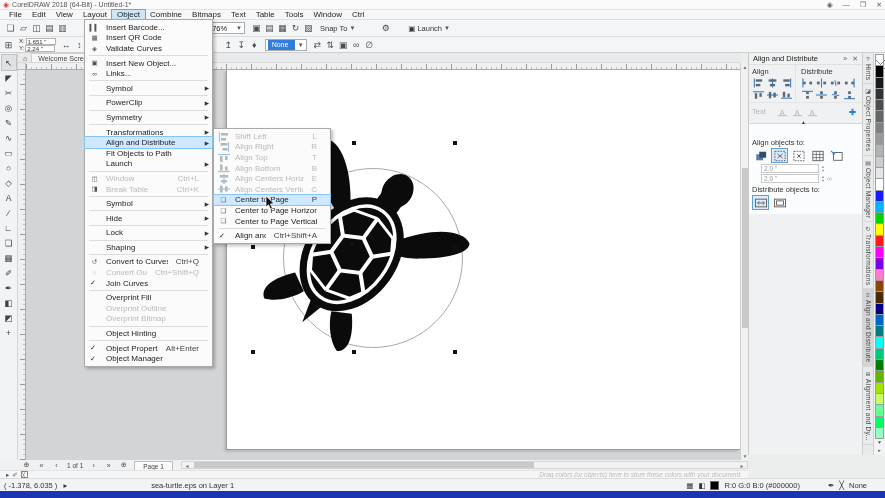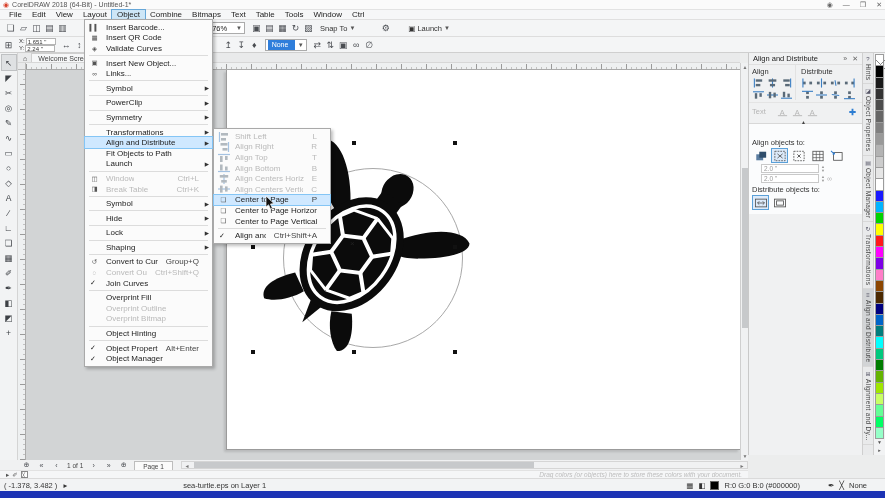--- a/index.html
+++ b/index.html
@@ -110,21 +110,21 @@
   #pagetab{background:#fbfbfb;border:1px solid #bdbdbd;border-bottom:0;padding:0 8px;height:9px;line-height:9px;margin-left:4px;}
   #hscroll{margin-left:8px;flex:1;height:8px;background:#f0f1f2;border:1px solid #d5d5d5;position:relative;font-size:5px;color:#777;}
   #hscroll .hthumb{position:absolute;left:2%;top:0;width:55%;height:6px;background:#c7c9cb;margin:0;}
   #docrow{left:0;top:470px;width:748px;height:8px;background:#f5f6f7;border-top:1px solid #e2e2e2;
     display:flex;align-items:center;font-size:6.5px;color:#555;padding:0 6px;gap:3px;}
   #docrow .hint{margin-left:auto;color:#bcbcbc;font-style:italic;font-size:6.5px;}
   .xswatch{width:7px;height:7px;background:#fff;border:1px solid #8a8a8a;position:relative;display:inline-block;}
   .xswatch:before{content:"╳";position:absolute;left:0;top:-1px;font-size:6px;color:#777;}
   #statusbar{left:0;top:478px;width:885px;height:13px;background:#f2f3f4;border-top:1px solid #dadada;
     display:flex;align-items:center;font-size:7.5px;color:#333;padding:0 4px;gap:6px;}
-  #statusbar .obj{margin-left:110px;}
+  #statusbar .obj{margin-left:78px;}
   #statusbar .right{margin-left:auto;display:flex;align-items:center;gap:5px;padding-right:14px;}
   .fillsw{width:9px;height:9px;background:#000;border:1px solid #666;display:inline-block;}
   #bluebar{left:0;top:491px;width:885px;height:7px;background:#1c33b4;}
   
   #cursor{left:265px;top:196px;z-index:60;}
 </style>
 </head>
 <body>
 
 <div class="abs" id="titlebar">
@@ -354,21 +354,21 @@
     </div>
     <div class="psep"></div>
     <div class="pitem">
       <span class="lbl">Shaping</span>
       <span class="sub">▶</span>
     </div>
     <div class="psep"></div>
     <div class="pitem">
       <span class="gut">↺</span>
       <span class="lbl">Convert to Curves</span>
-      <span class="sc">Group+Q</span>
+      <span class="sc">Ctrl+Q</span>
     </div>
     <div class="pitem dis">
       <span class="gut">◌</span>
       <span class="lbl">Convert Outline to Object</span>
       <span class="sc">Ctrl+Shift+Q</span>
     </div>
     <div class="pitem">
       <span class="chk">✓</span>
       <span class="lbl">Join Curves</span>
     </div>
@@ -792,21 +792,21 @@
 </div>
 
 <div class="abs" id="docrow">
   <span>▸</span>
   <span>✐</span>
   <span class="xswatch"></span>
   <span class="hint">Drag colors (or objects) here to store these colors with your document.</span>
 </div>
 
 <div class="abs" id="statusbar">
-  <span>( -1.378, 3.482 )</span>
+  <span>( -1.378, 6.035 )</span>
   <span>▸</span>
   <span class="obj">sea-turtle.eps on Layer 1</span>
   <span class="right">
     <span>▦</span>
     <span>◧</span>
     <span class="fillsw"></span>
     <span>R:0 G:0 B:0 (#000000)</span>
     <span style="width:18px"></span>
     <span>✒</span>
     <span style="font-size:8px">╳</span>

